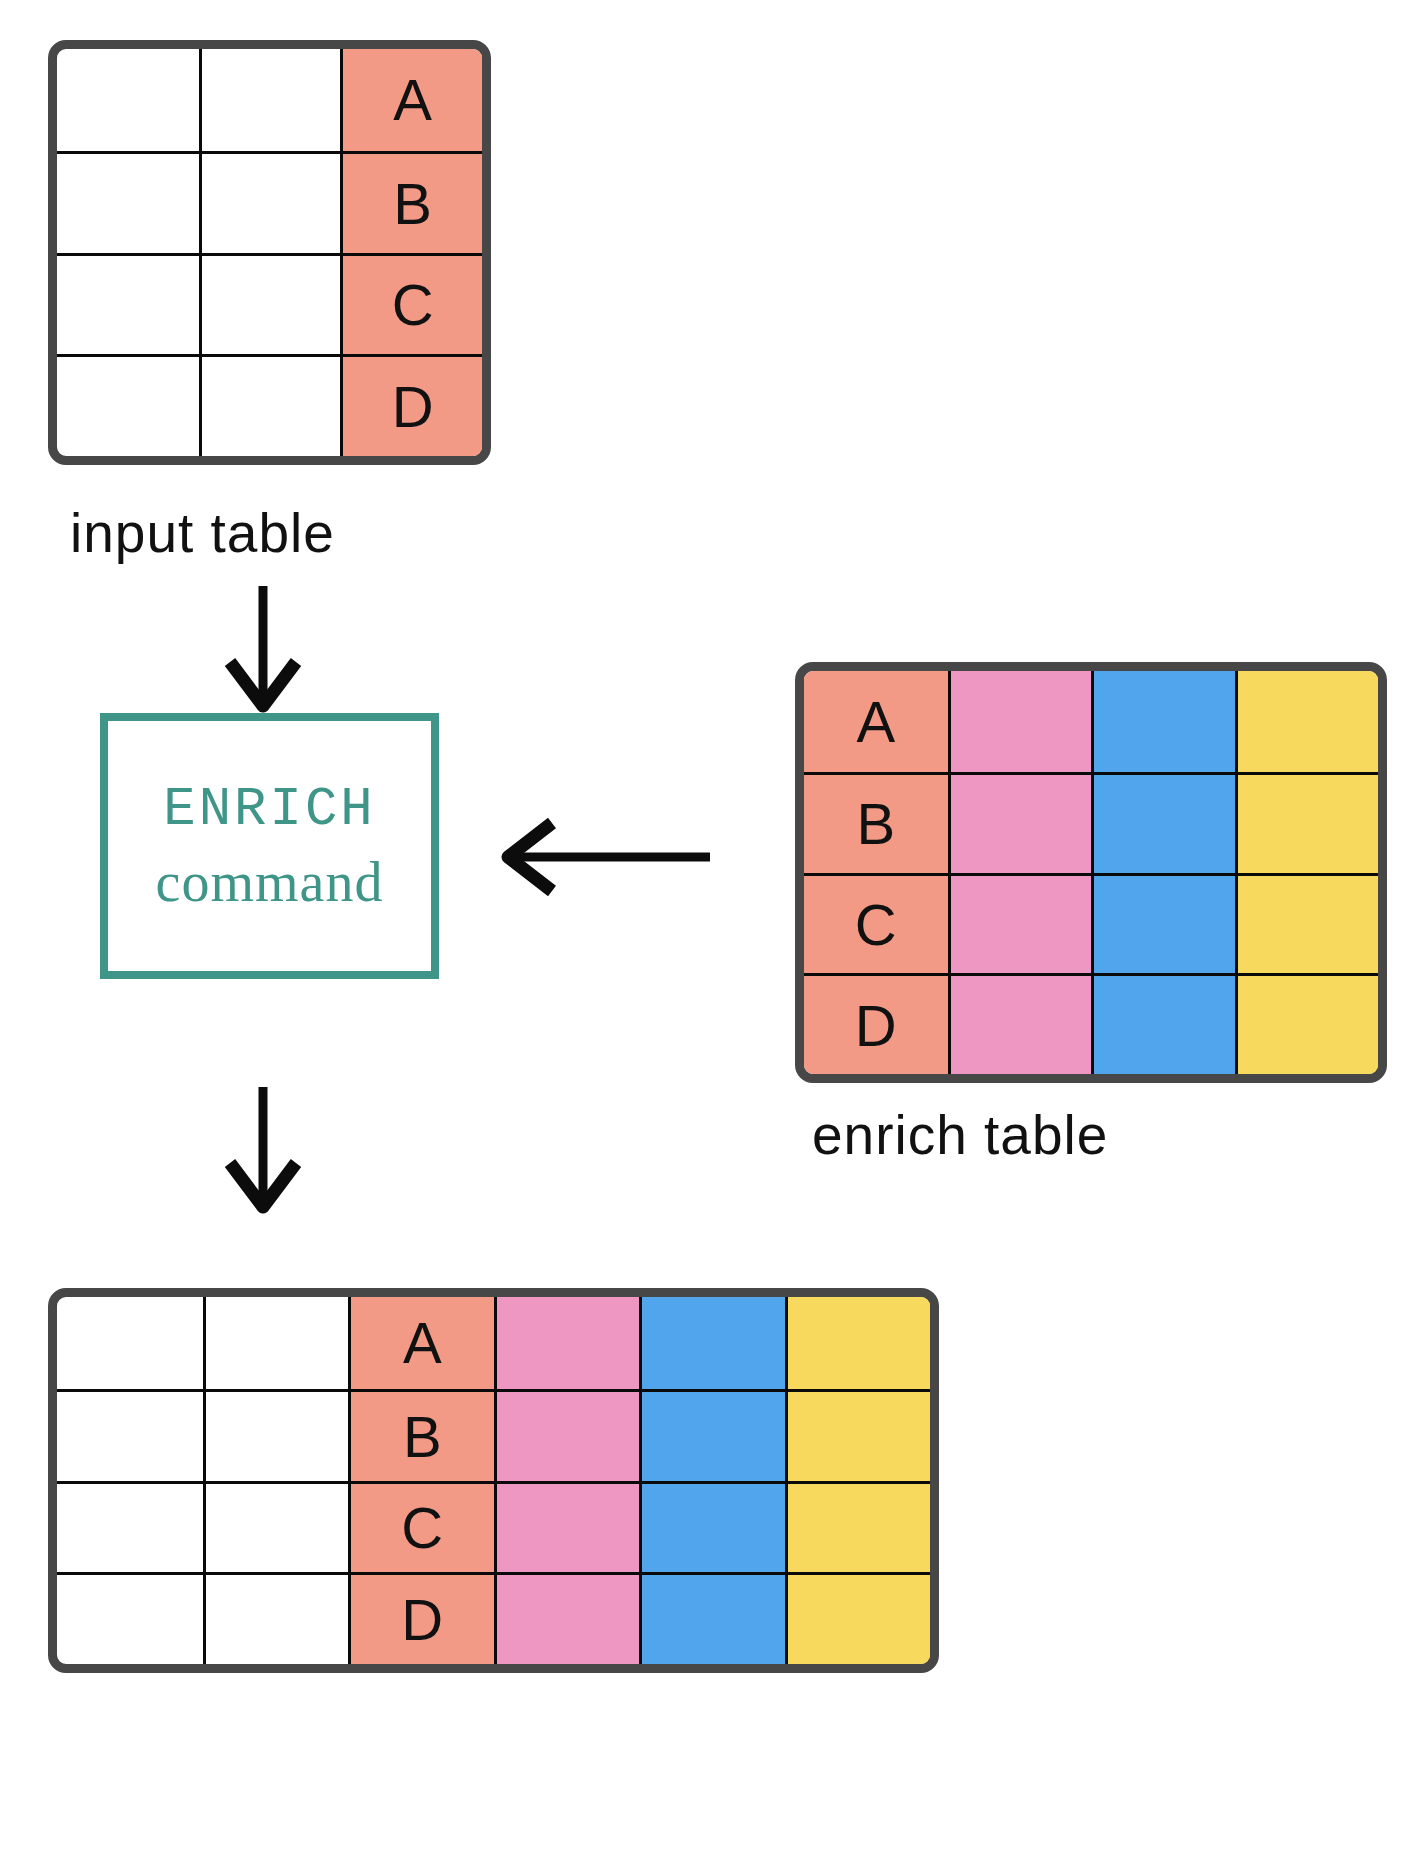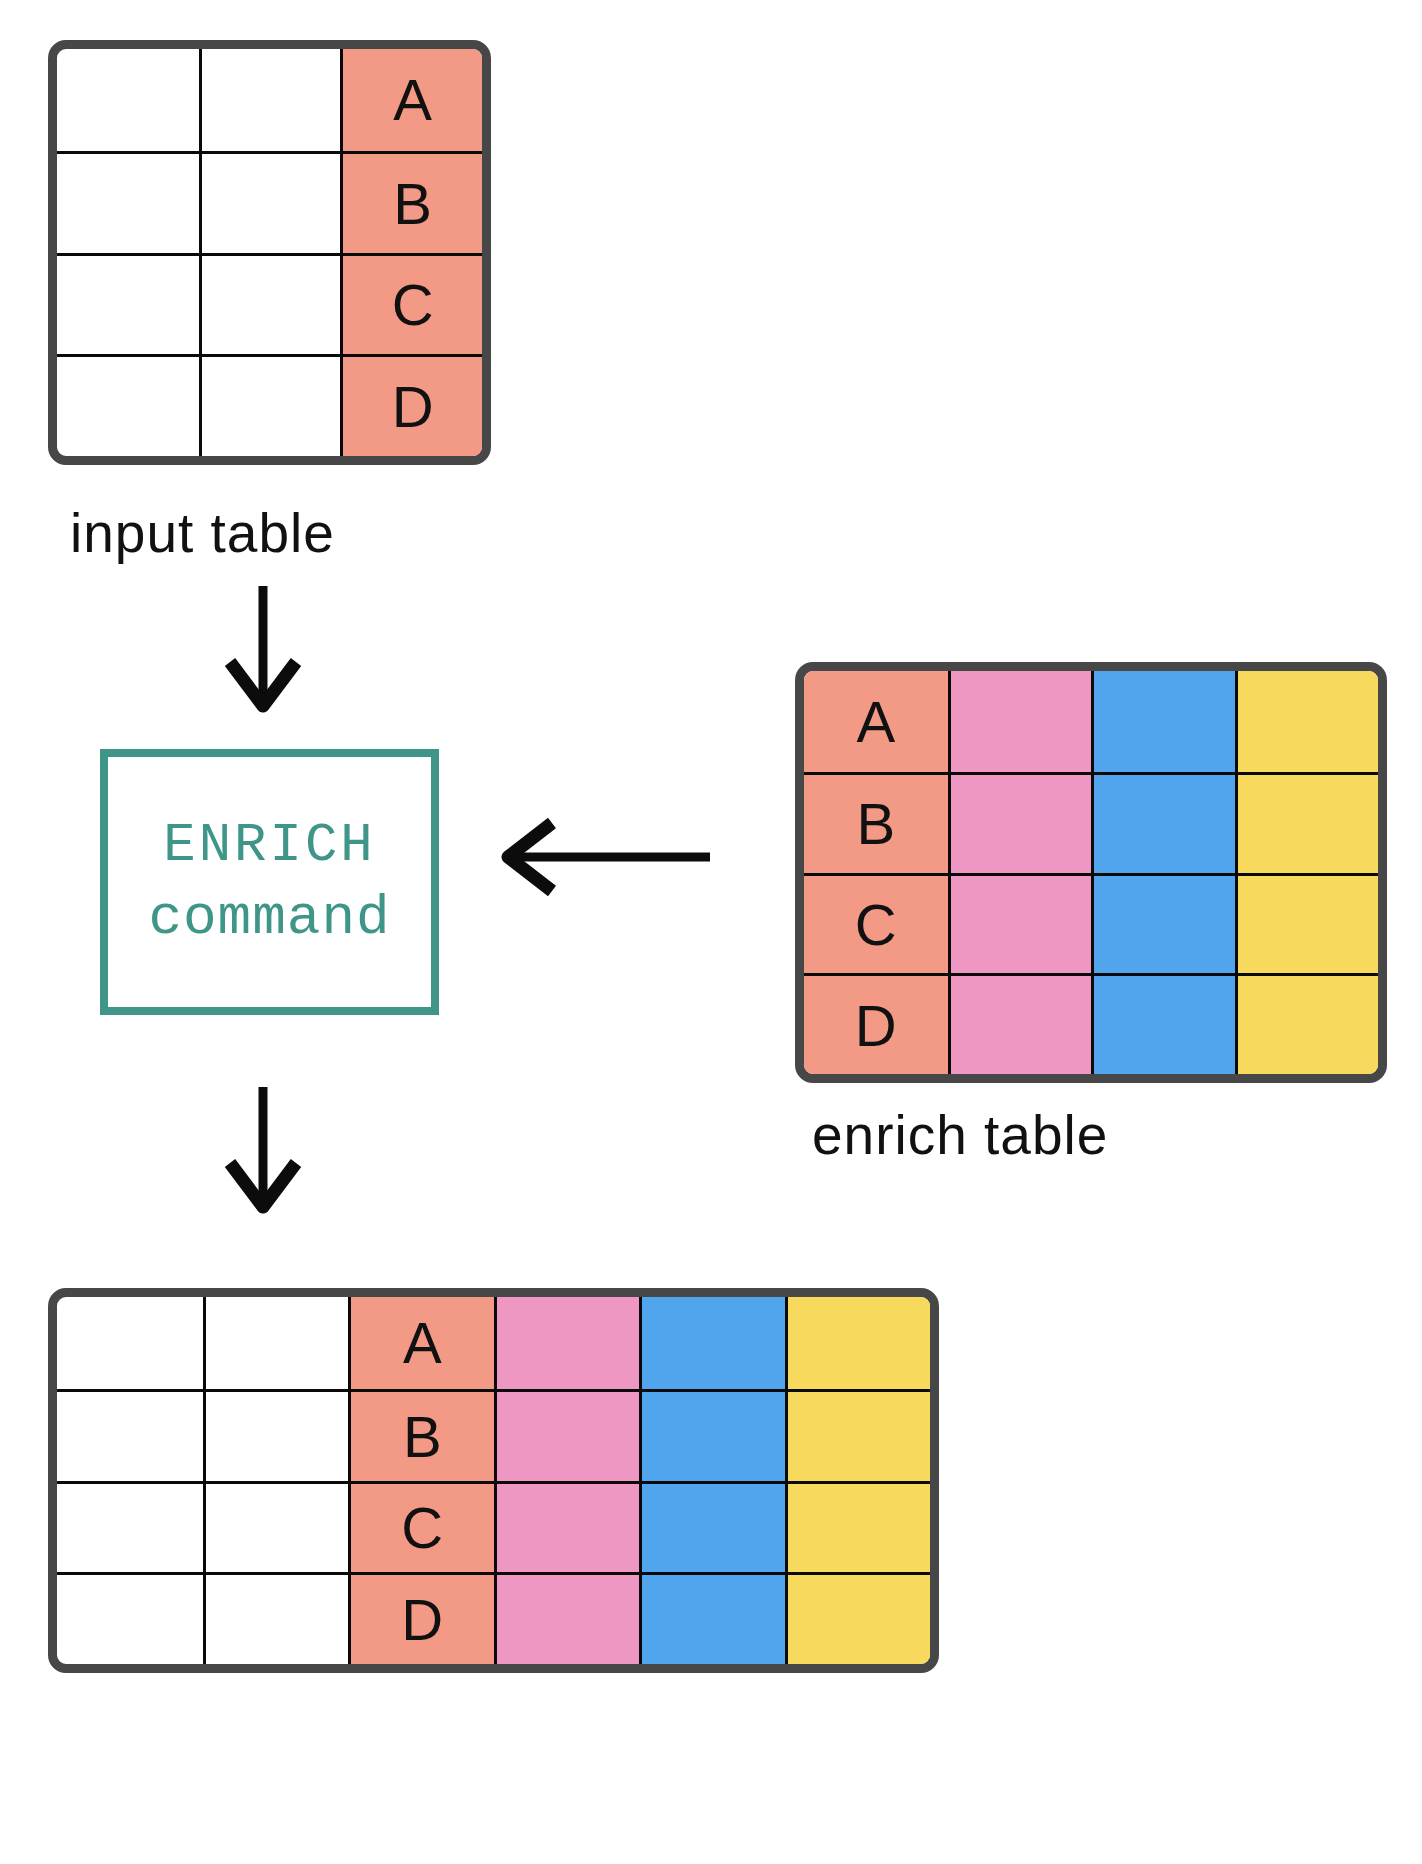--- a/index.html
+++ b/index.html
@@ -52,36 +52,36 @@
     letter-spacing:1px;
     color:var(--text,#111);
     white-space:nowrap;
   }
   .label-input  { left:70px;  top:492px;margin-top:8px; }
   .label-enrich { left:812px; top:1102px; }
   .label-output { left:62px;  top:1738px; }
 
   
   .enrich-box {
-    position:absolute; left:100px; top:749px;
+    position:absolute; left:100px; top:713px;
     width:339px; height:266px;
     box-sizing:border-box;
     border:8px solid var(--teal,#3F9588);
     background:#ffffff;
     display:flex; flex-direction:column;
     align-items:center; justify-content:center;
     gap:10px;
   }
   .enrich-line1 {
     font-family:"Liberation Mono", monospace;
     font-size:54px; letter-spacing:3px;
     color:var(--teal,#3F9588);
   }
   .enrich-line2 {
-    font-family:Liberation Mono, monospace;
+    font-family:Liberation Serif, serif;
     font-size:56px; letter-spacing:1px;
     color:var(--teal,#3F9588);
   }
 
   
   .arrow { position:absolute; }
   .arrow line, .arrow polyline {
     stroke:var(--arrow,#0c0c0c);
     fill:none;
     stroke-linecap:butt;

